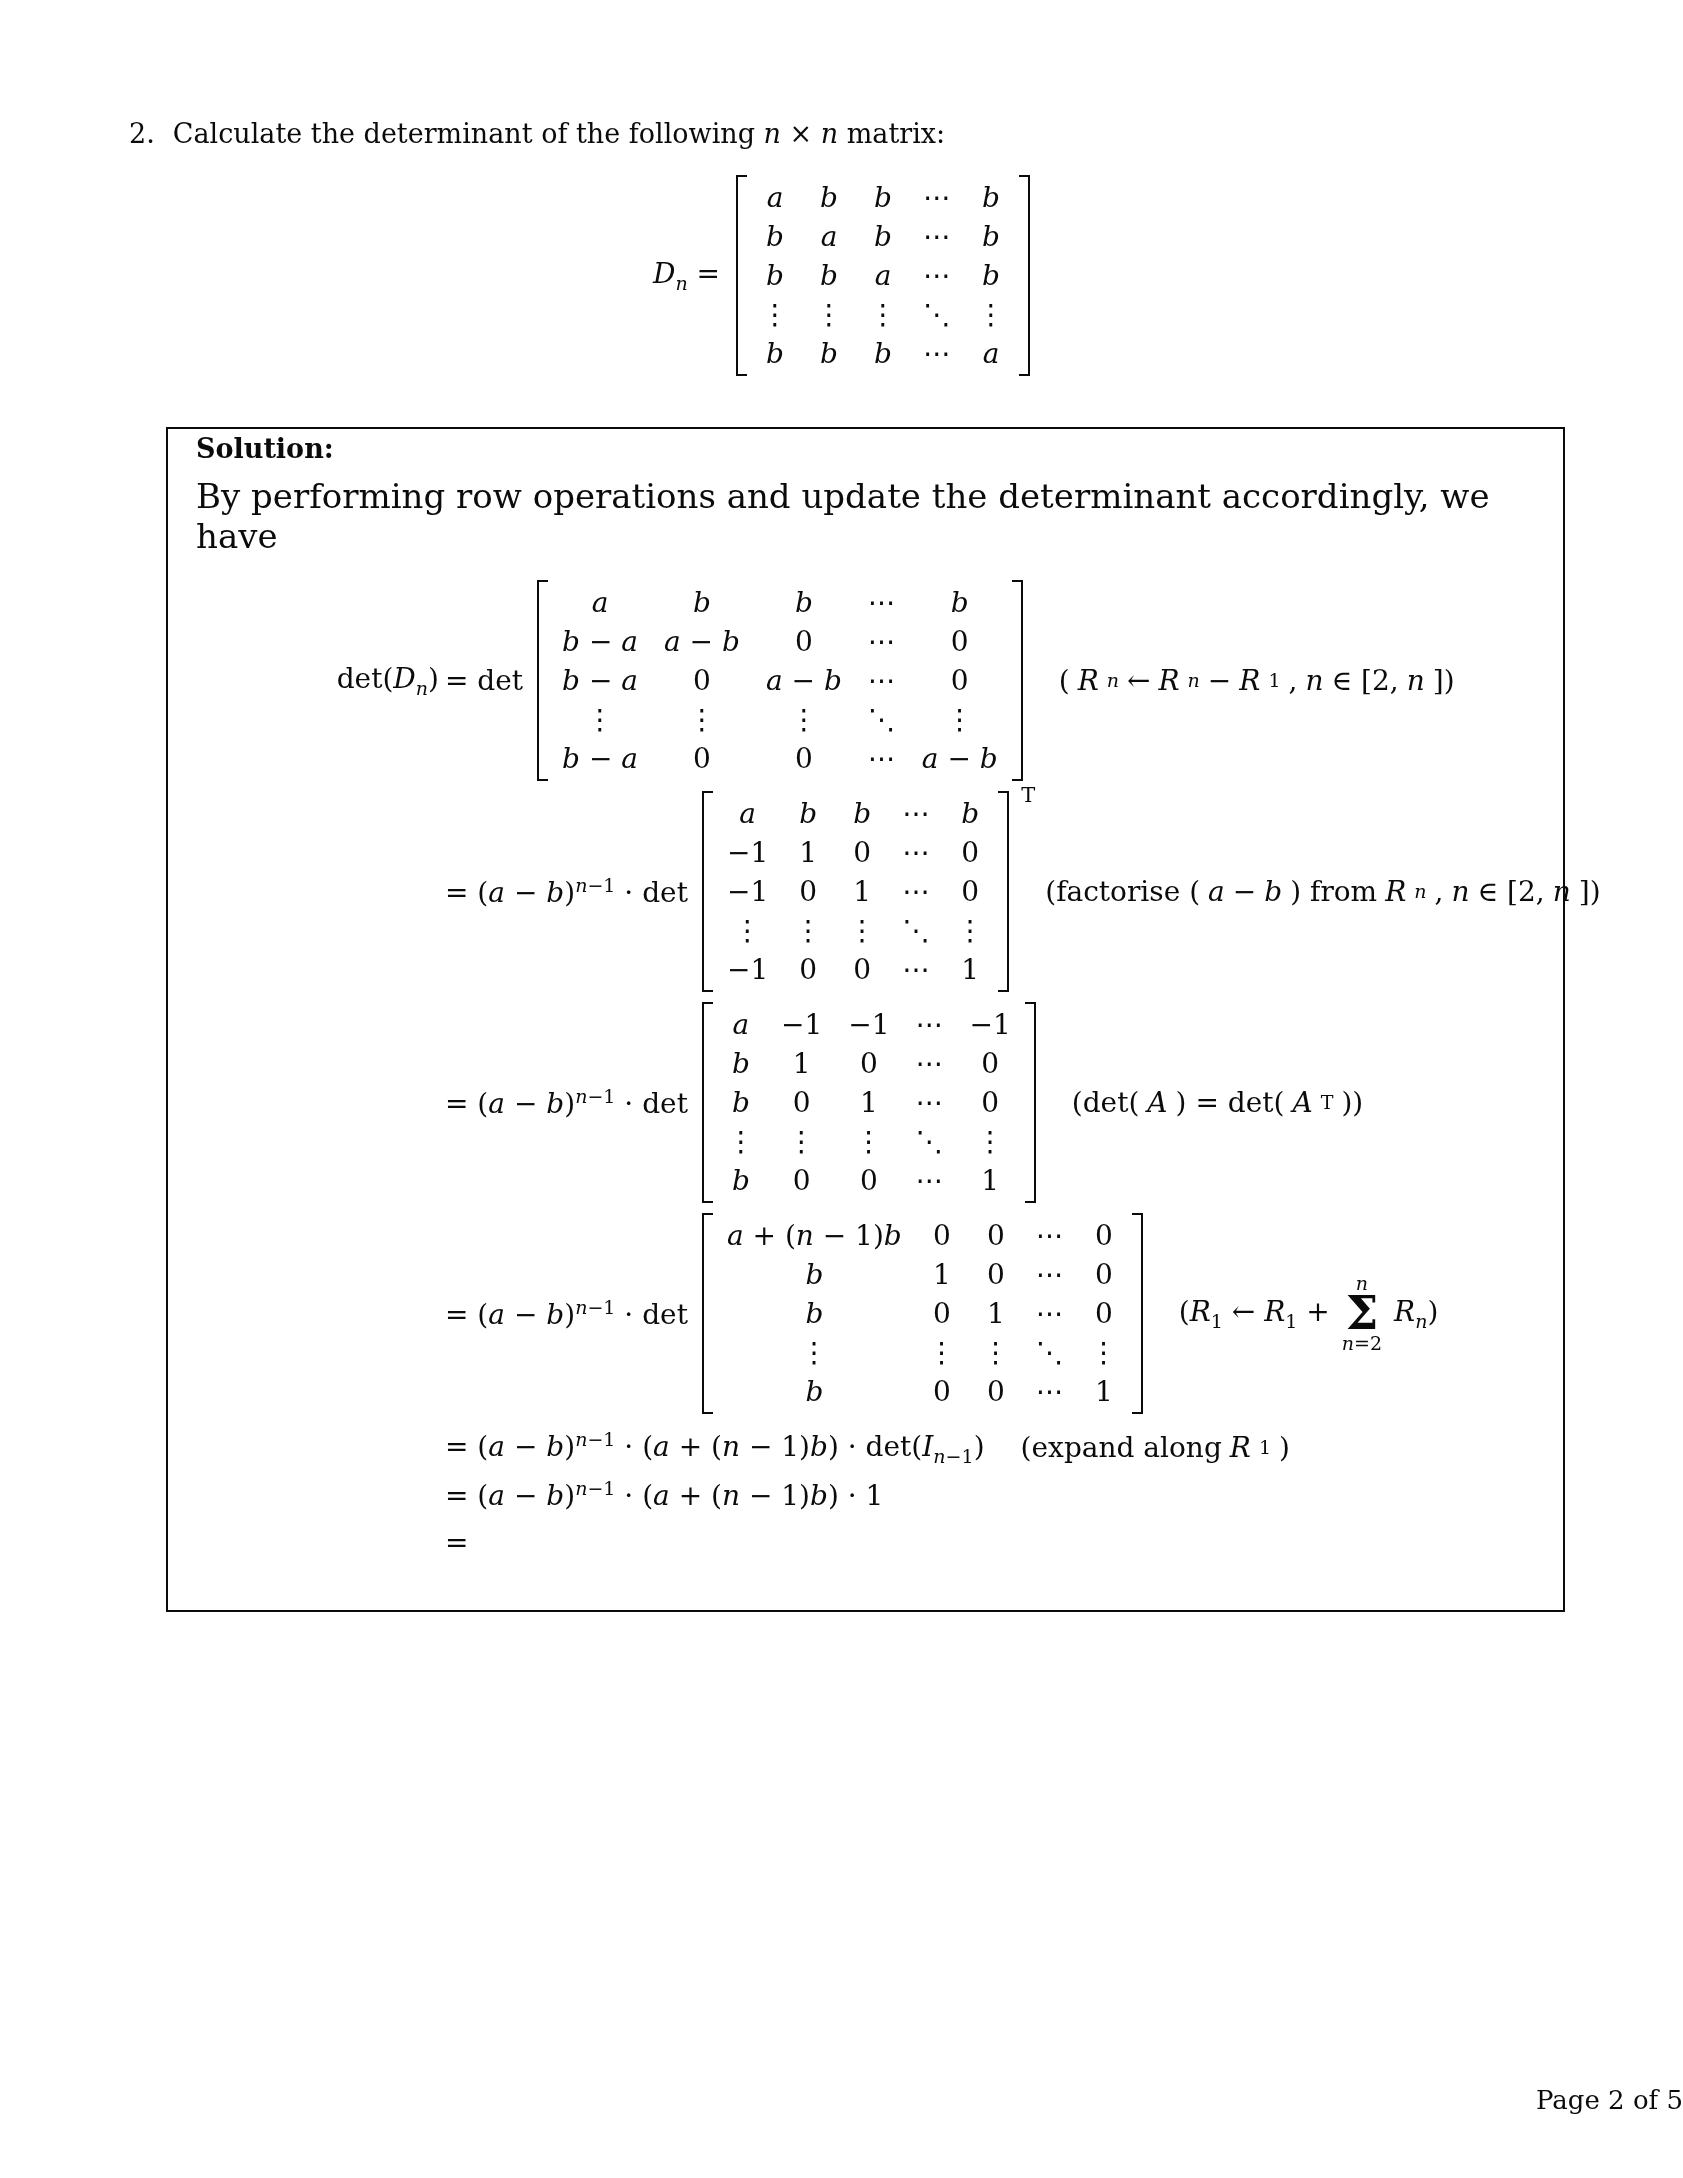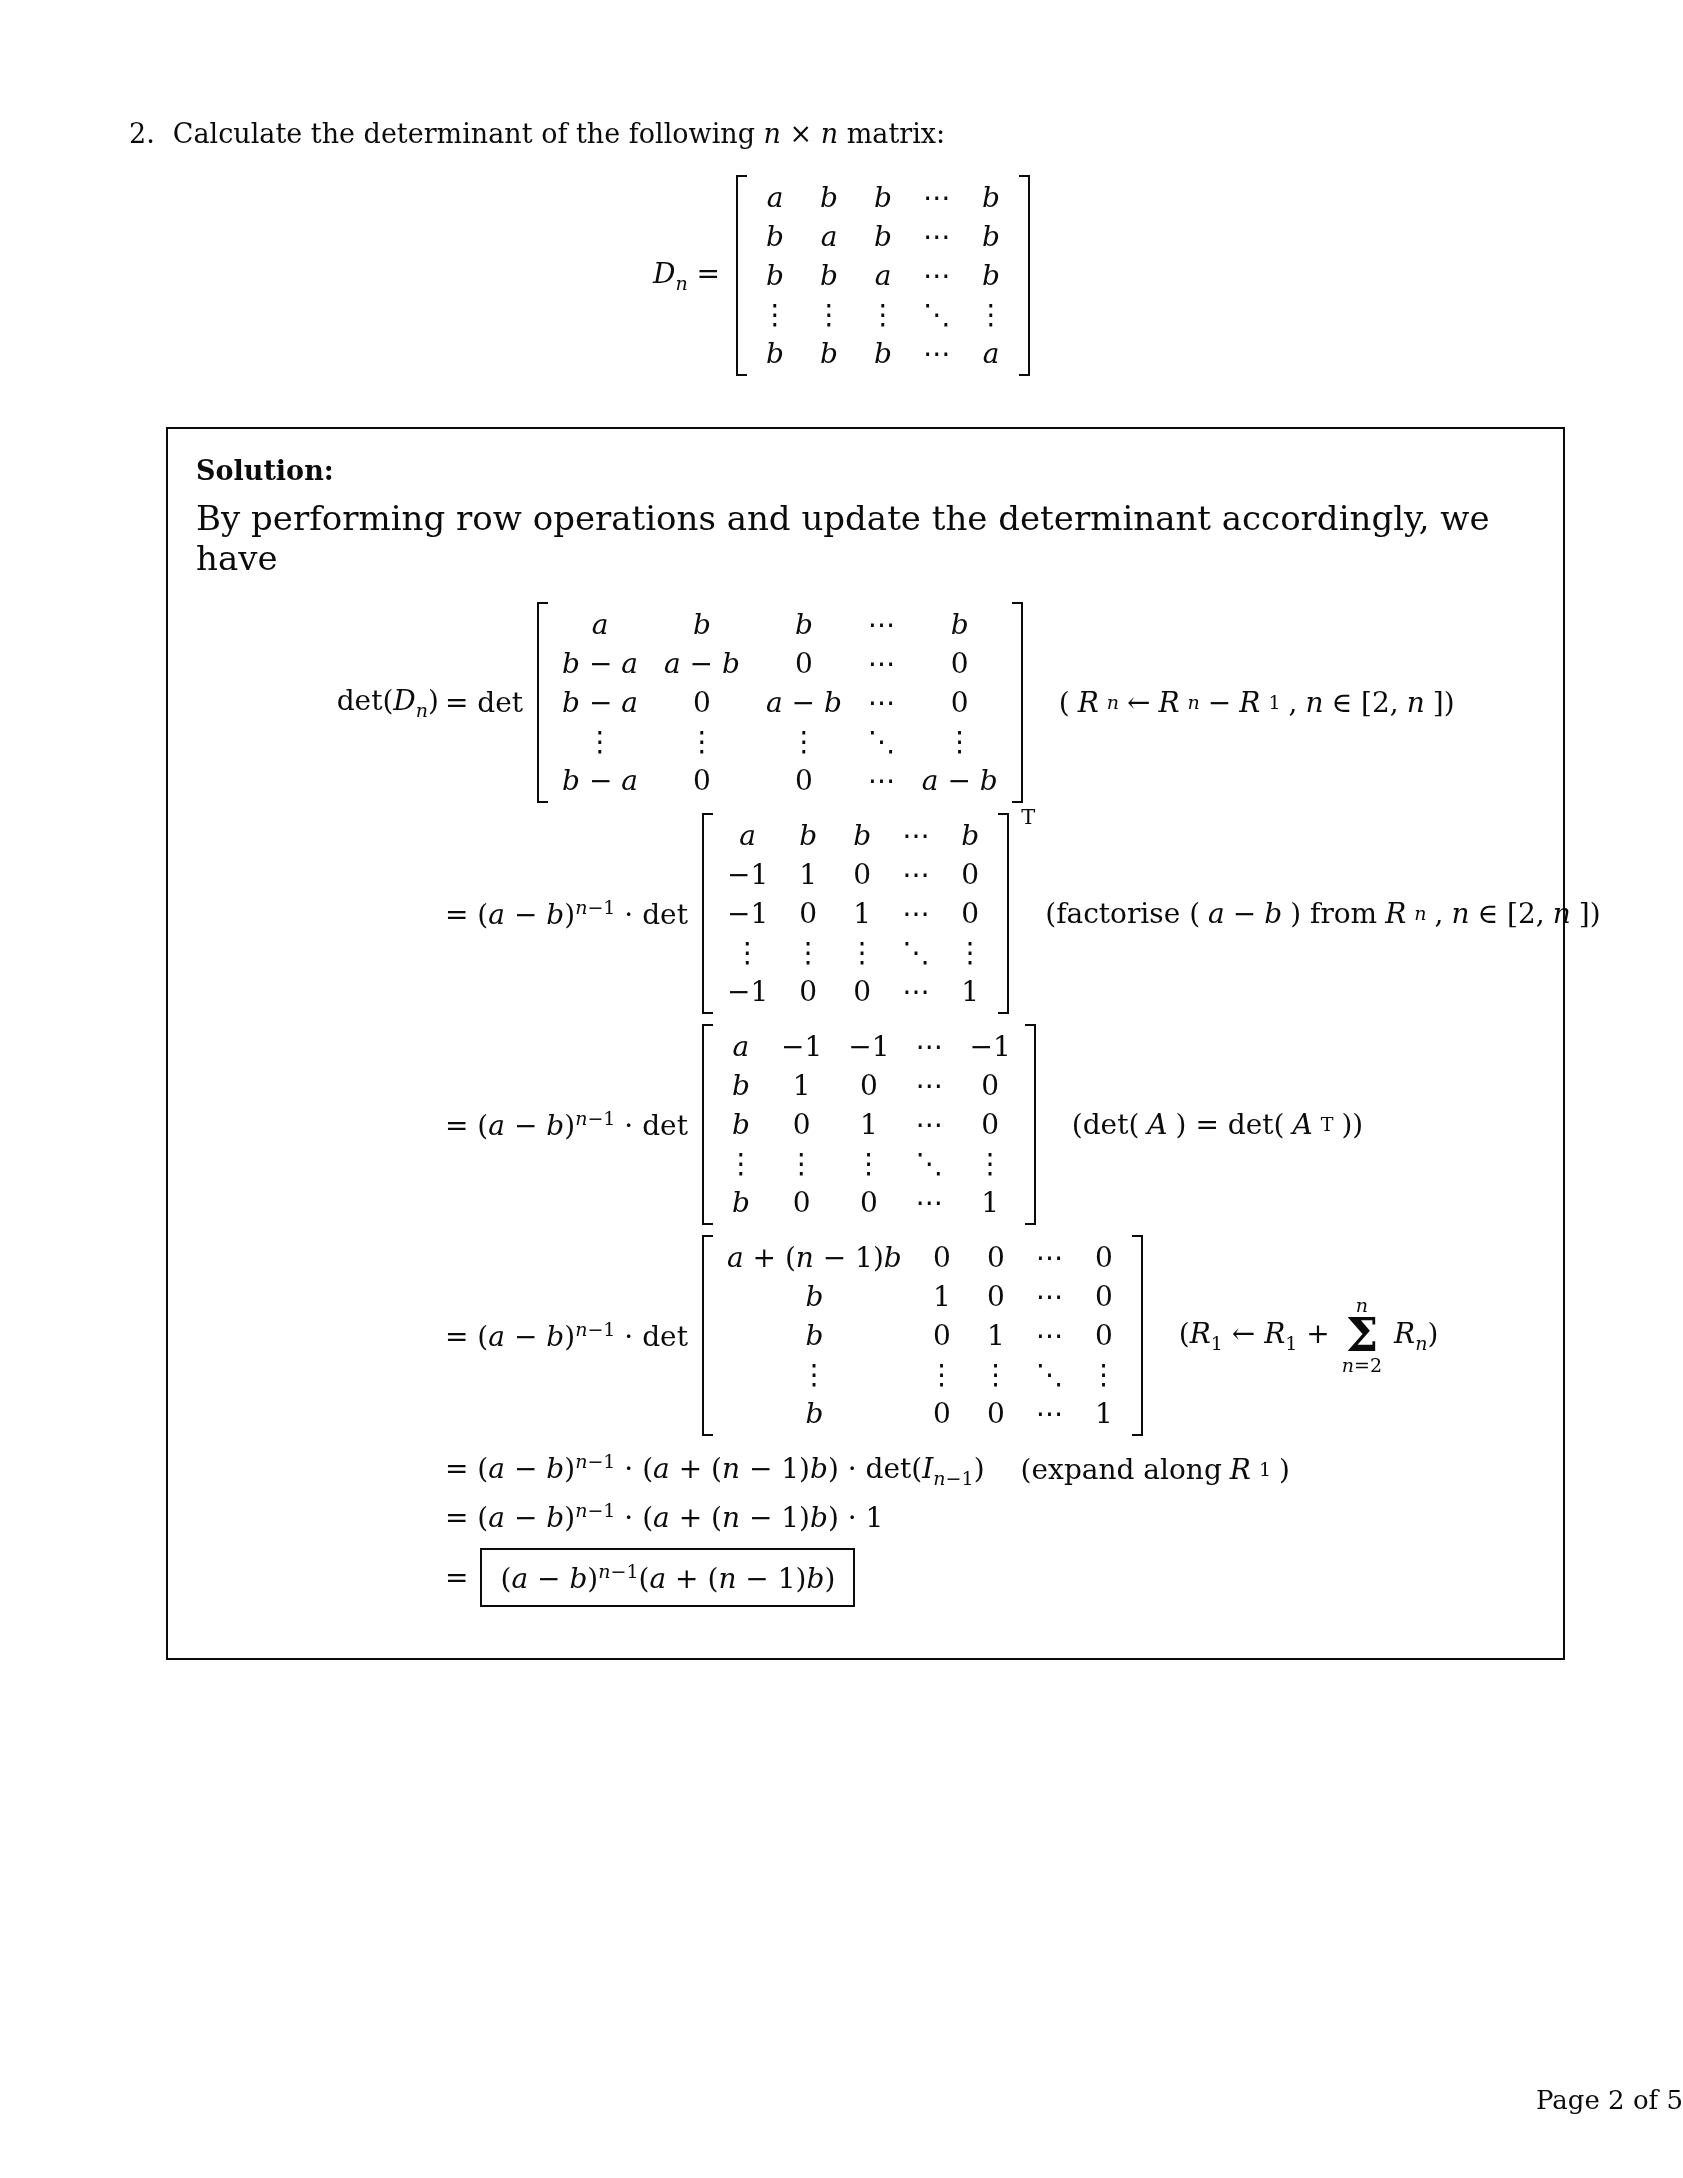--- a/index.html
+++ b/index.html
@@ -37,21 +37,21 @@
   }
   .mcell{white-space:nowrap;}
   .mcell i{font-style:italic;}
   .mat-t{position:absolute;top:-8px;right:-26px;font-size:21px;}
   
   .solution{
     box-sizing:border-box;
     width:1399px;min-height:1095px;
     margin:51px 0 0 166px;
     border:2px solid #0b0b0b;
-    padding:26px 28px 51px 28px;
+    padding:4px 28px 51px 28px;
   }
   .sol-title{font-weight:bold;font-size:27px;}
   .sol-intro{margin-top:12px;font-size:34px;}
   .eqrow{display:flex;align-items:center;font-size:28px;}
   .eq-left{flex:0 0 243px;display:flex;justify-content:flex-end;padding-right:6px;}
   .eq-op{margin-right:14px;white-space:nowrap;}
   .note{margin-left:36px;white-space:nowrap;display:inline-flex;align-items:center;gap:8px;}
   .mt-big{margin-top:24px;}
   .mt-mid{margin-top:10px;}
   .mt-line{margin-top:14px;}
@@ -290,19 +290,18 @@
     </div>
 
     <div class="eqrow mt-mid">
       <span class="eq-left"></span>
       <span class="math">= (<i>a</i> − <i>b</i>)<sup><i>n</i>−1</sup> · (<i>a</i> + (<i>n</i> − 1)<i>b</i>) · 1</span>
     </div>
 
     <div class="eqrow mt-line">
       <span class="eq-left"></span>
       <span class="math">=</span>
-      <span class="answer-box math">(<i>a</i> − <i>b</i>)<sup><i>n</i>−1</sup>(<i>a</i> + (<i>n</i> − 1)<i>b</i>)</span>
     </div>
   </div>
 
   <div class="footer">Page 2 of 5</div>
 </div>
 
 
 </body></html>

